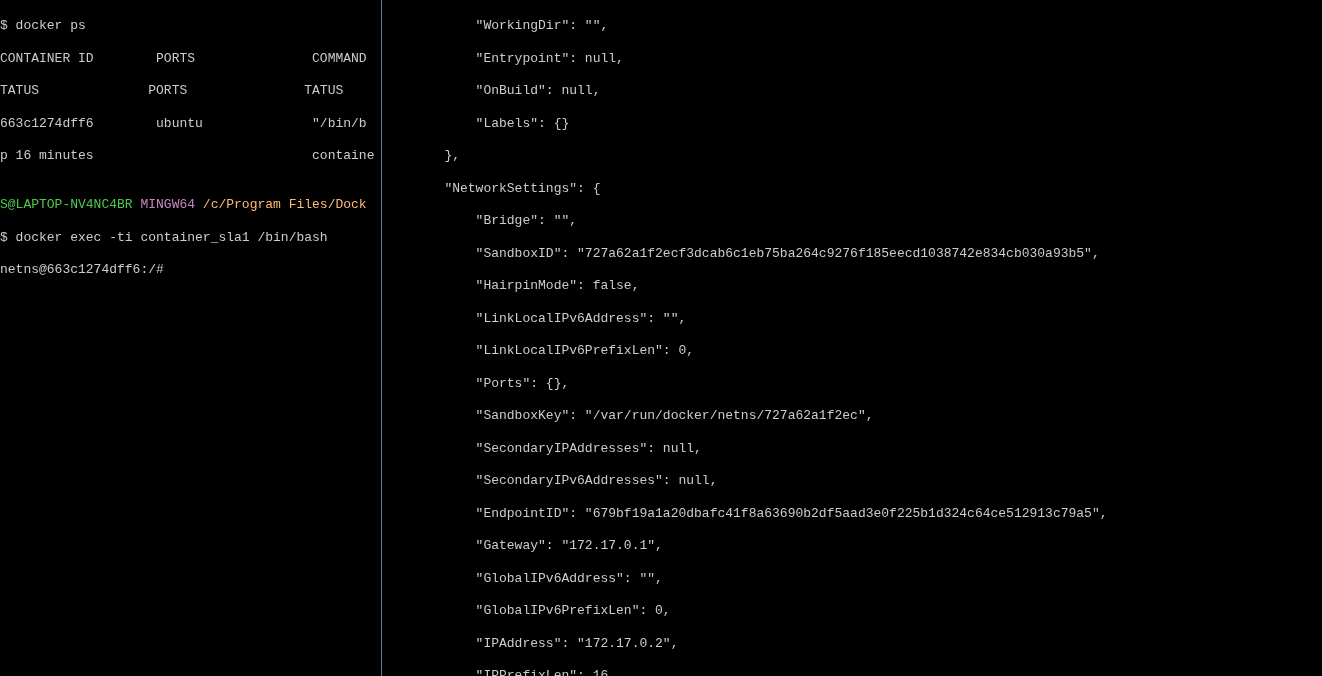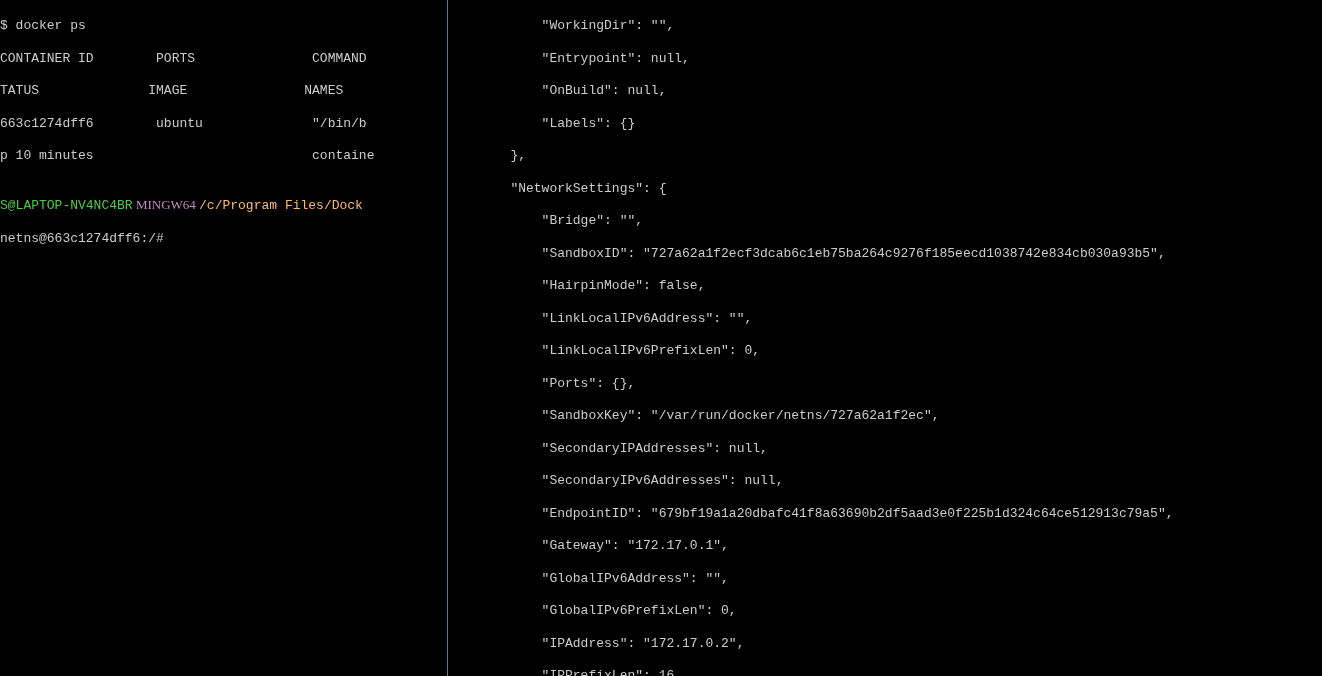--- a/index.html
+++ b/index.html
@@ -12,50 +12,51 @@
       color: #ccc;
       font-family: Consolas, 'Courier New', monospace;
       font-size: 13px;
       line-height: 1.25;
       width: 1322px;
       height: 676px;
       overflow: hidden;
       display: flex;
     }
     .left-pane {
-      width: 448px;
+      width: 382px;
       height: 100%;
       padding: 2px 0 0 0;
       white-space: pre;
       overflow: hidden;
       border-right: 1px solid #5a7ca5;
     }
     .right-pane {
       flex: 1;
       height: 100%;
       padding: 2px 0 0 0;
       white-space: pre;
       overflow: hidden;
     }
     .green { color: #4ec94e; }
-    .purple { color: #c586c0; font-family: Liberation Serif, serif; }
+    .purple { color: #c586c0; }
     .yellow { color: #fdba74; }
     .line { display: block; }
   </style>
 </head>
 <body>
 
 <div class="left-pane">
 <span class="line">$ docker ps</span>
 <span class="line">CONTAINER ID        PORTS               COMMAND</span>
-<span class="line">TATUS              IMAGE               NAMES</span>
+<span class="line">TATUS              PORTS               TATUS</span>
 <span class="line">663c1274dff6        ubuntu              "/bin/b</span>
-<span class="line">p 10 minutes                            containe</span>
+<span class="line">p 16 minutes                            containe</span>
 <span class="line"></span>
 <span class="line"><span class="green">S@LAPTOP-NV4NC4BR</span><span class="purple"> MINGW64 </span><span class="yellow">/c/Program Files/Dock</span></span>
+<span class="line">$ docker exec -ti container_sla1 /bin/bash</span>
 <span class="line">netns@663c1274dff6:/#</span>
 </div>
 
 <div class="right-pane">
 <span class="line">            "WorkingDir": "",</span>
 <span class="line">            "Entrypoint": null,</span>
 <span class="line">            "OnBuild": null,</span>
 <span class="line">            "Labels": {}</span>
 <span class="line">        },</span>
 <span class="line">        "NetworkSettings": {</span>

